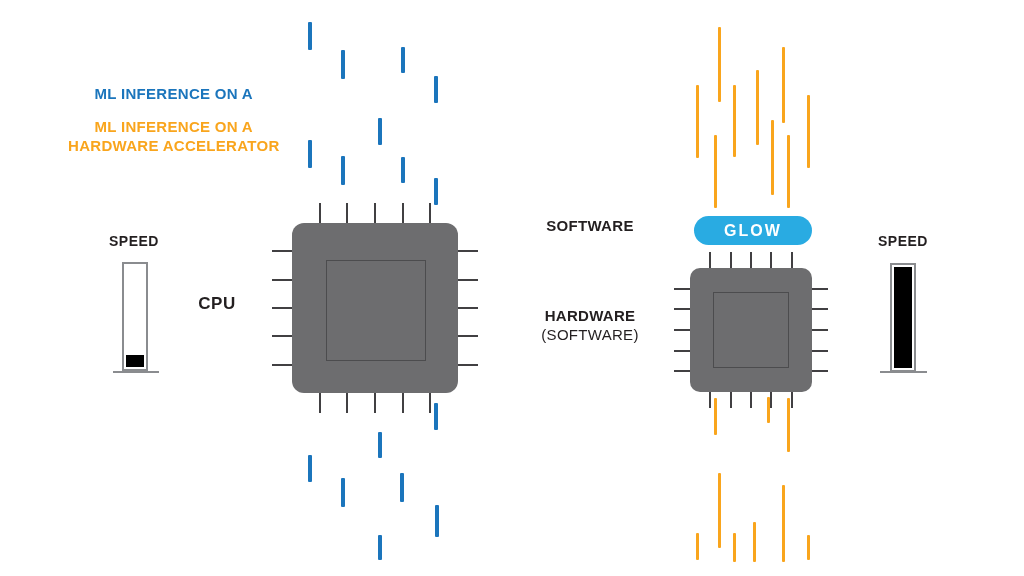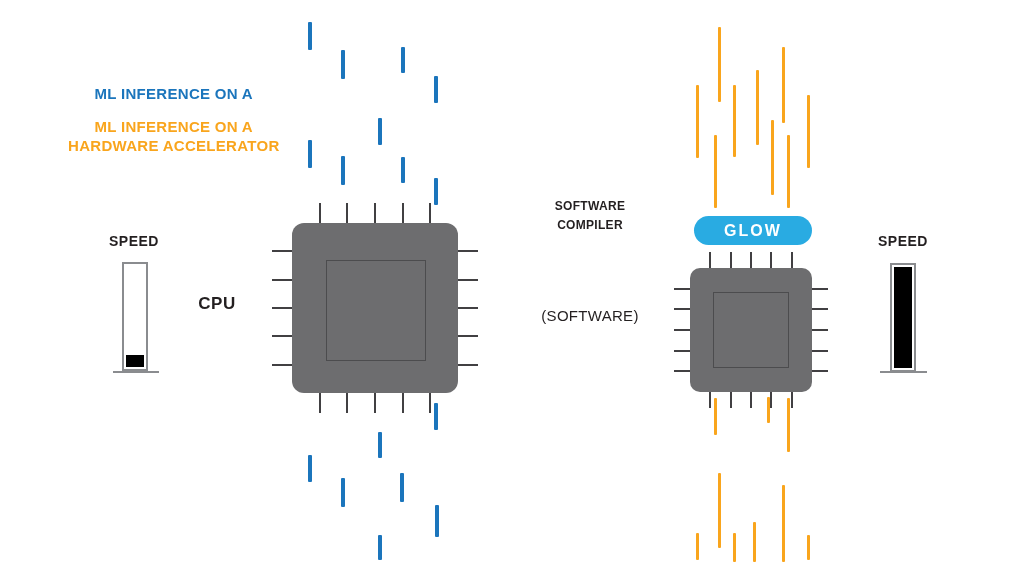--- a/index.html
+++ b/index.html
@@ -12,21 +12,21 @@
   .legend { position:absolute; left:68px; top:84px; }
   .legend-item { display:block; font-weight:bold; font-size:15px; line-height:19px; letter-spacing:.3px;text-align:center; }
   .legend-item span { display:block; }
   .legend-cpu   { color:var(--blue); margin-bottom:14px; }
   .legend-accel { color:var(--orange); }
   
   .lbl { position:absolute; font-weight:bold; text-align:center; color:var(--ink); }
   .lbl-speed-left  { left:100px; top:233px; width:68px; font-size:14px; letter-spacing:.5px; }
   .lbl-speed-right { left:869px; top:233px; width:68px; font-size:14px; letter-spacing:.5px; }
   .lbl-cpu { left:187px; top:294px; width:60px; font-size:17px; letter-spacing:.5px; }
-  .lbl-compiler { left:515px; top:197px; width:150px; font-size:12px; line-height:19px; letter-spacing:.3px; }
+  .lbl-compiler { left:515px; top:216px; width:150px; font-size:15px; line-height:19px; letter-spacing:.3px; }
   .lbl-compiler span { display:block; }
   .lbl-accel { left:508px; top:306px; width:164px; font-size:15px; line-height:19px; letter-spacing:.3px; }
   .lbl-accel span { display:block; font-weight:bold; }
   .lbl-accel span.normal { font-weight:normal; }
   
   .gauge { position:absolute; width:22px; height:105px; background:#fff; border:2px solid var(--gauge-border); }
   .gauge-left  { left:122px; top:262px; }
   .gauge-right { left:890px; top:263px; }
   .gauge-inner { position:absolute; left:2px; right:2px; top:2px; bottom:2px; }
   .gauge-fill  { position:absolute; left:0; right:0; bottom:0; background:#000; }
@@ -96,23 +96,23 @@
       <div class="pin" style="height: 2px; width: 20px; top: calc(83.3333% - 1px); left: -20px;"></div>
       <div class="pin" style="height: 2px; width: 20px; top: calc(16.6667% - 1px); right: -20px;"></div>
       <div class="pin" style="height: 2px; width: 20px; top: calc(33.3333% - 1px); right: -20px;"></div>
       <div class="pin" style="height: 2px; width: 20px; top: calc(50% - 1px); right: -20px;"></div>
       <div class="pin" style="height: 2px; width: 20px; top: calc(66.6667% - 1px); right: -20px;"></div>
       <div class="pin" style="height: 2px; width: 20px; top: calc(83.3333% - 1px); right: -20px;"></div>
     </div>
 
   <div class="lbl lbl-compiler">
     <span>SOFTWARE</span>
-    <span>COMPILER</span>
   </div>
   <div class="lbl lbl-accel">
+    <span>HARDWARE</span>
     <span class="normal">(SOFTWARE)</span>
   </div>
 
   <div class="glow-pill">GLOW</div>
   <div class="chip chip-accel" id="accel-chip">
     <div class="die die-accel"></div>
   <div class="pin" style="width: 2px; height: 16px; left: calc(16.6667% - 1px); top: -16px;"></div>
       <div class="pin" style="width: 2px; height: 16px; left: calc(33.3333% - 1px); top: -16px;"></div>
       <div class="pin" style="width: 2px; height: 16px; left: calc(50% - 1px); top: -16px;"></div>
       <div class="pin" style="width: 2px; height: 16px; left: calc(66.6667% - 1px); top: -16px;"></div>

